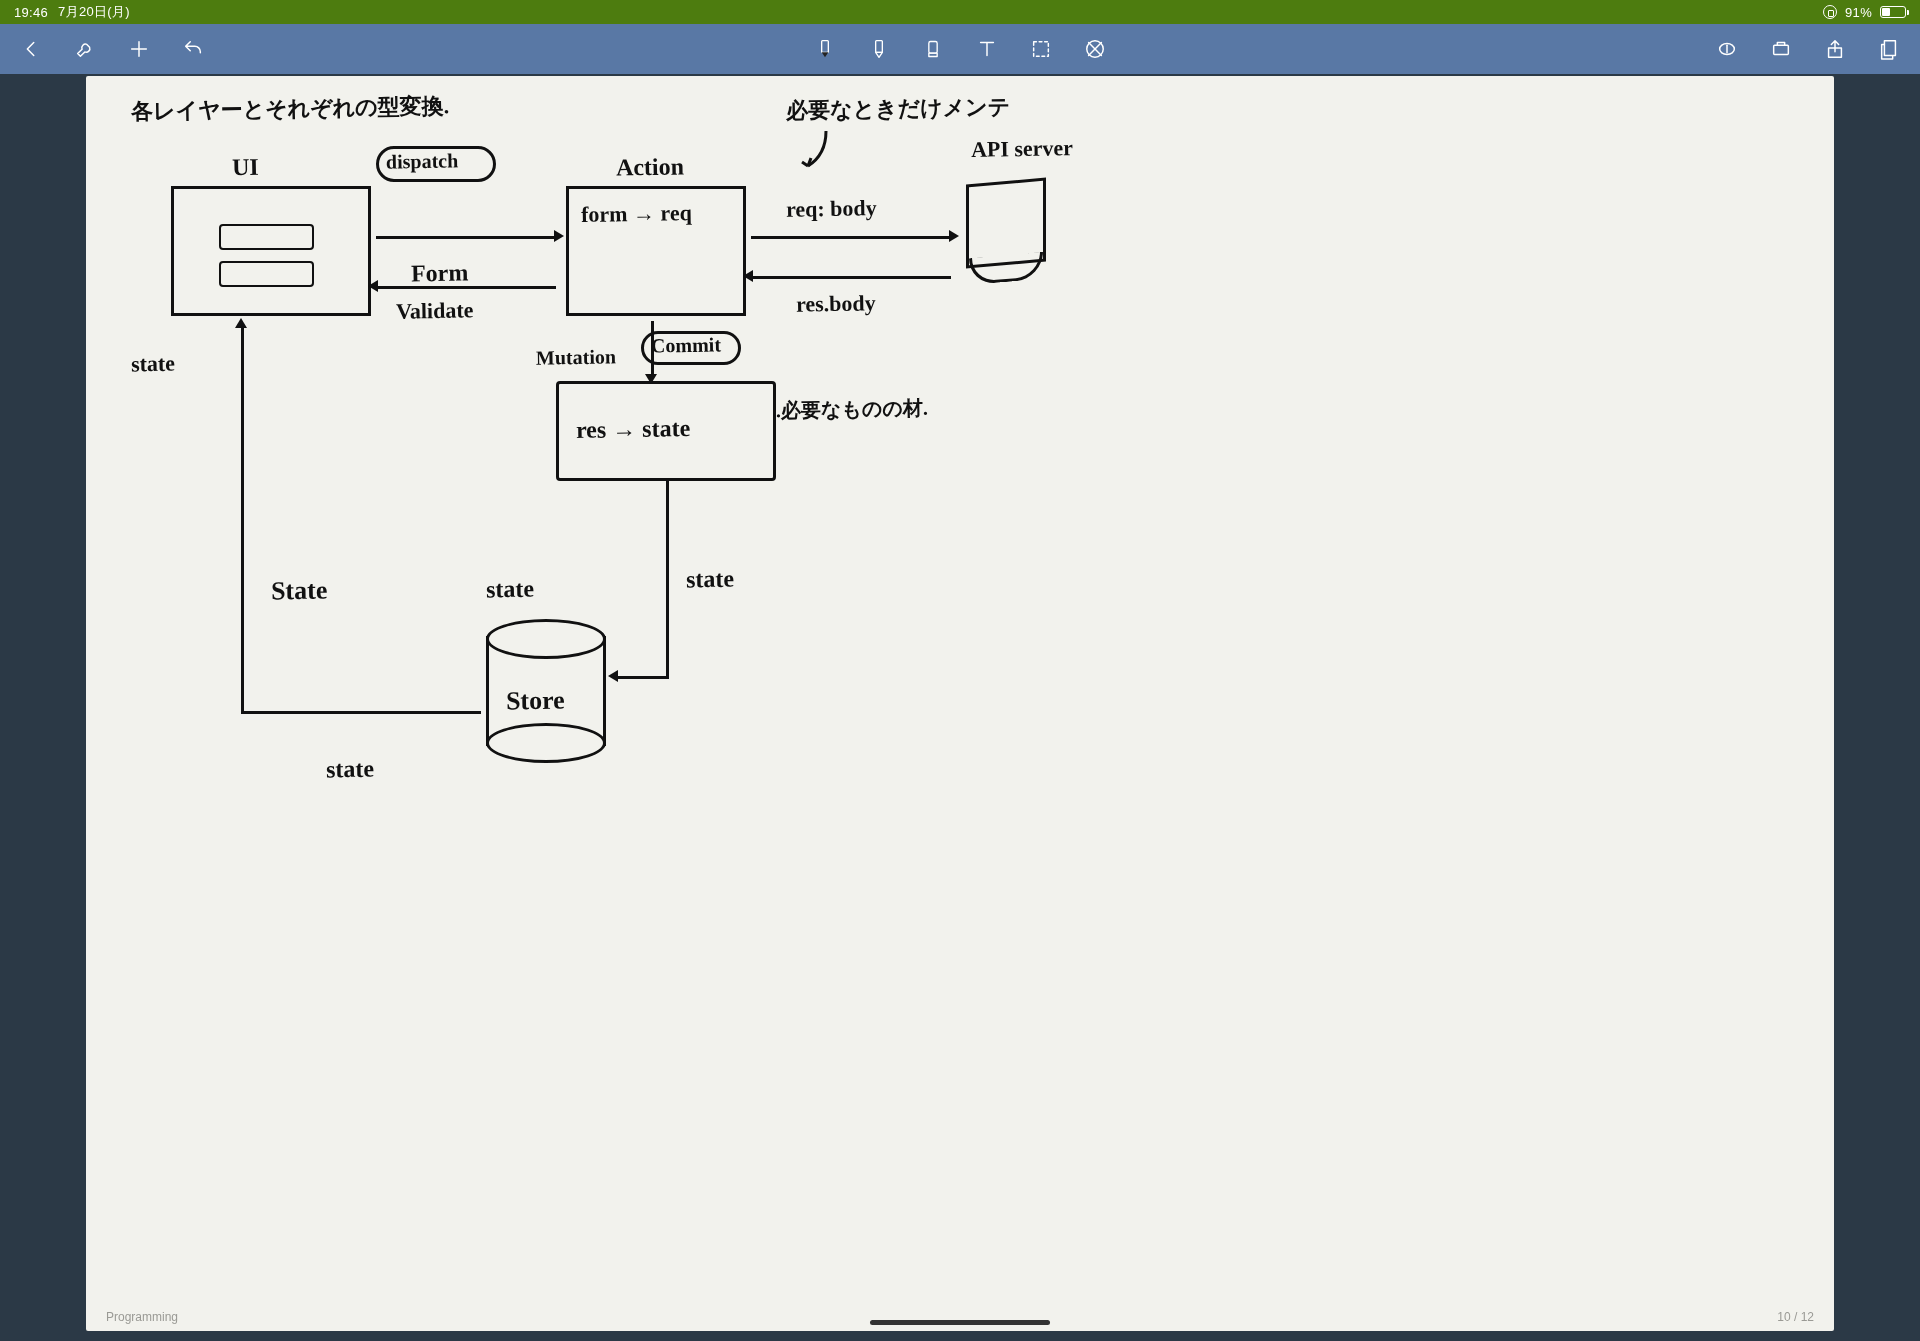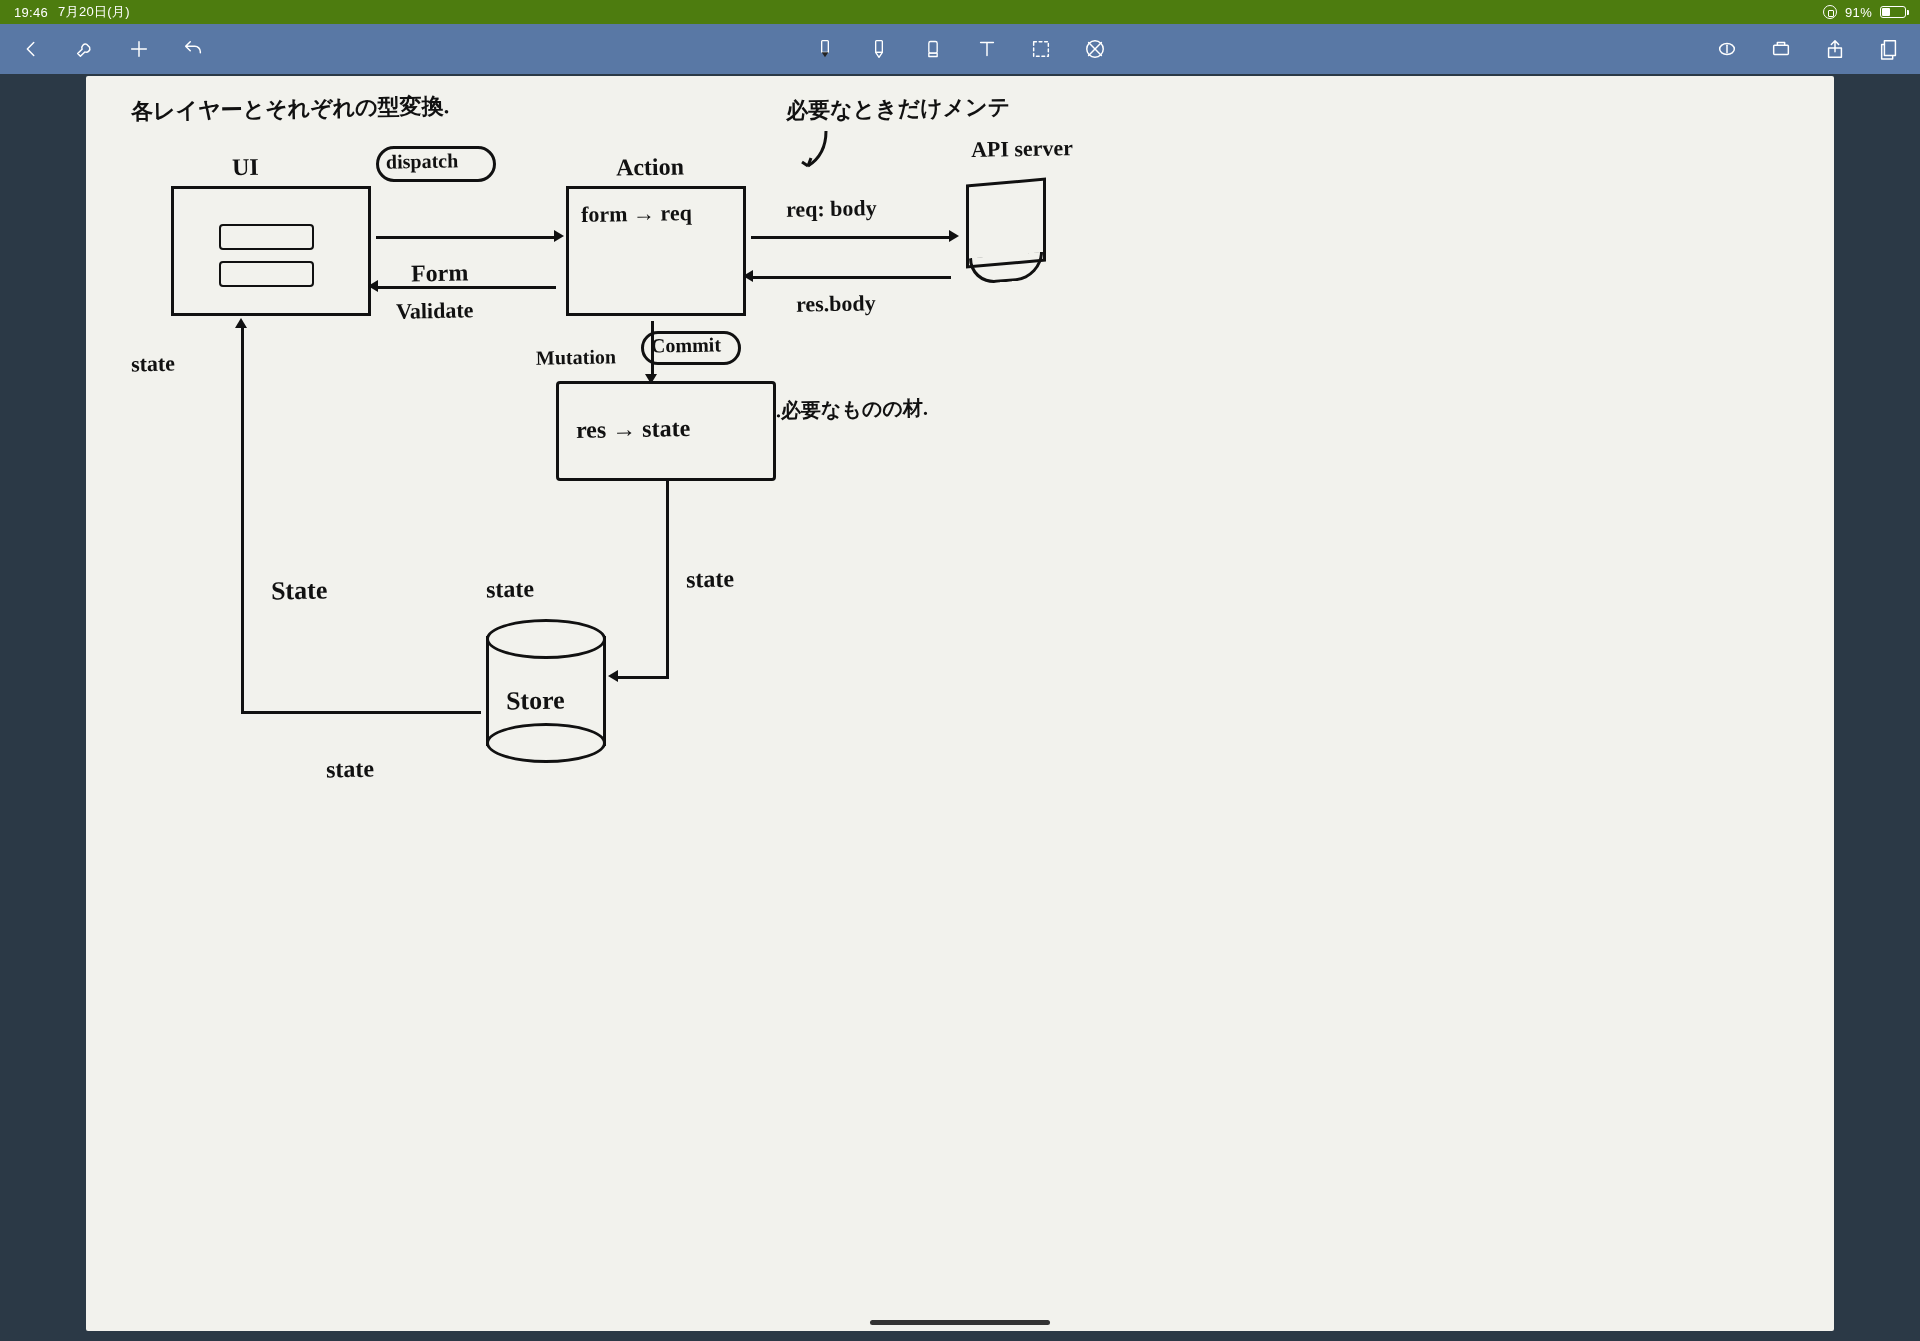--- a/index.html
+++ b/index.html
@@ -290,16 +290,20 @@
 
       <div class="arrow" style="left:155px; top:635px; width:240px;"></div>
       <div class="arrow v" style="left:155px; top:250px; height:388px;"></div>
       <div class="ah" style="left:149px; top:242px; border-width:0 6px 10px 6px; border-color:transparent transparent #111 transparent;"></div>
 
       <div class="hand" style="left:185px; top:500px; font-size:26px;">State</div>
       <div class="hand" style="left:240px; top:680px; font-size:24px;">state</div>
 
     </div>
 
+    <div class="footer">
+      <span>Programming</span>
+      <span>10 / 12</span>
+    </div>
 
     <div class="home-indicator"></div>
   </div>
 </div>
 
 </body></html>

